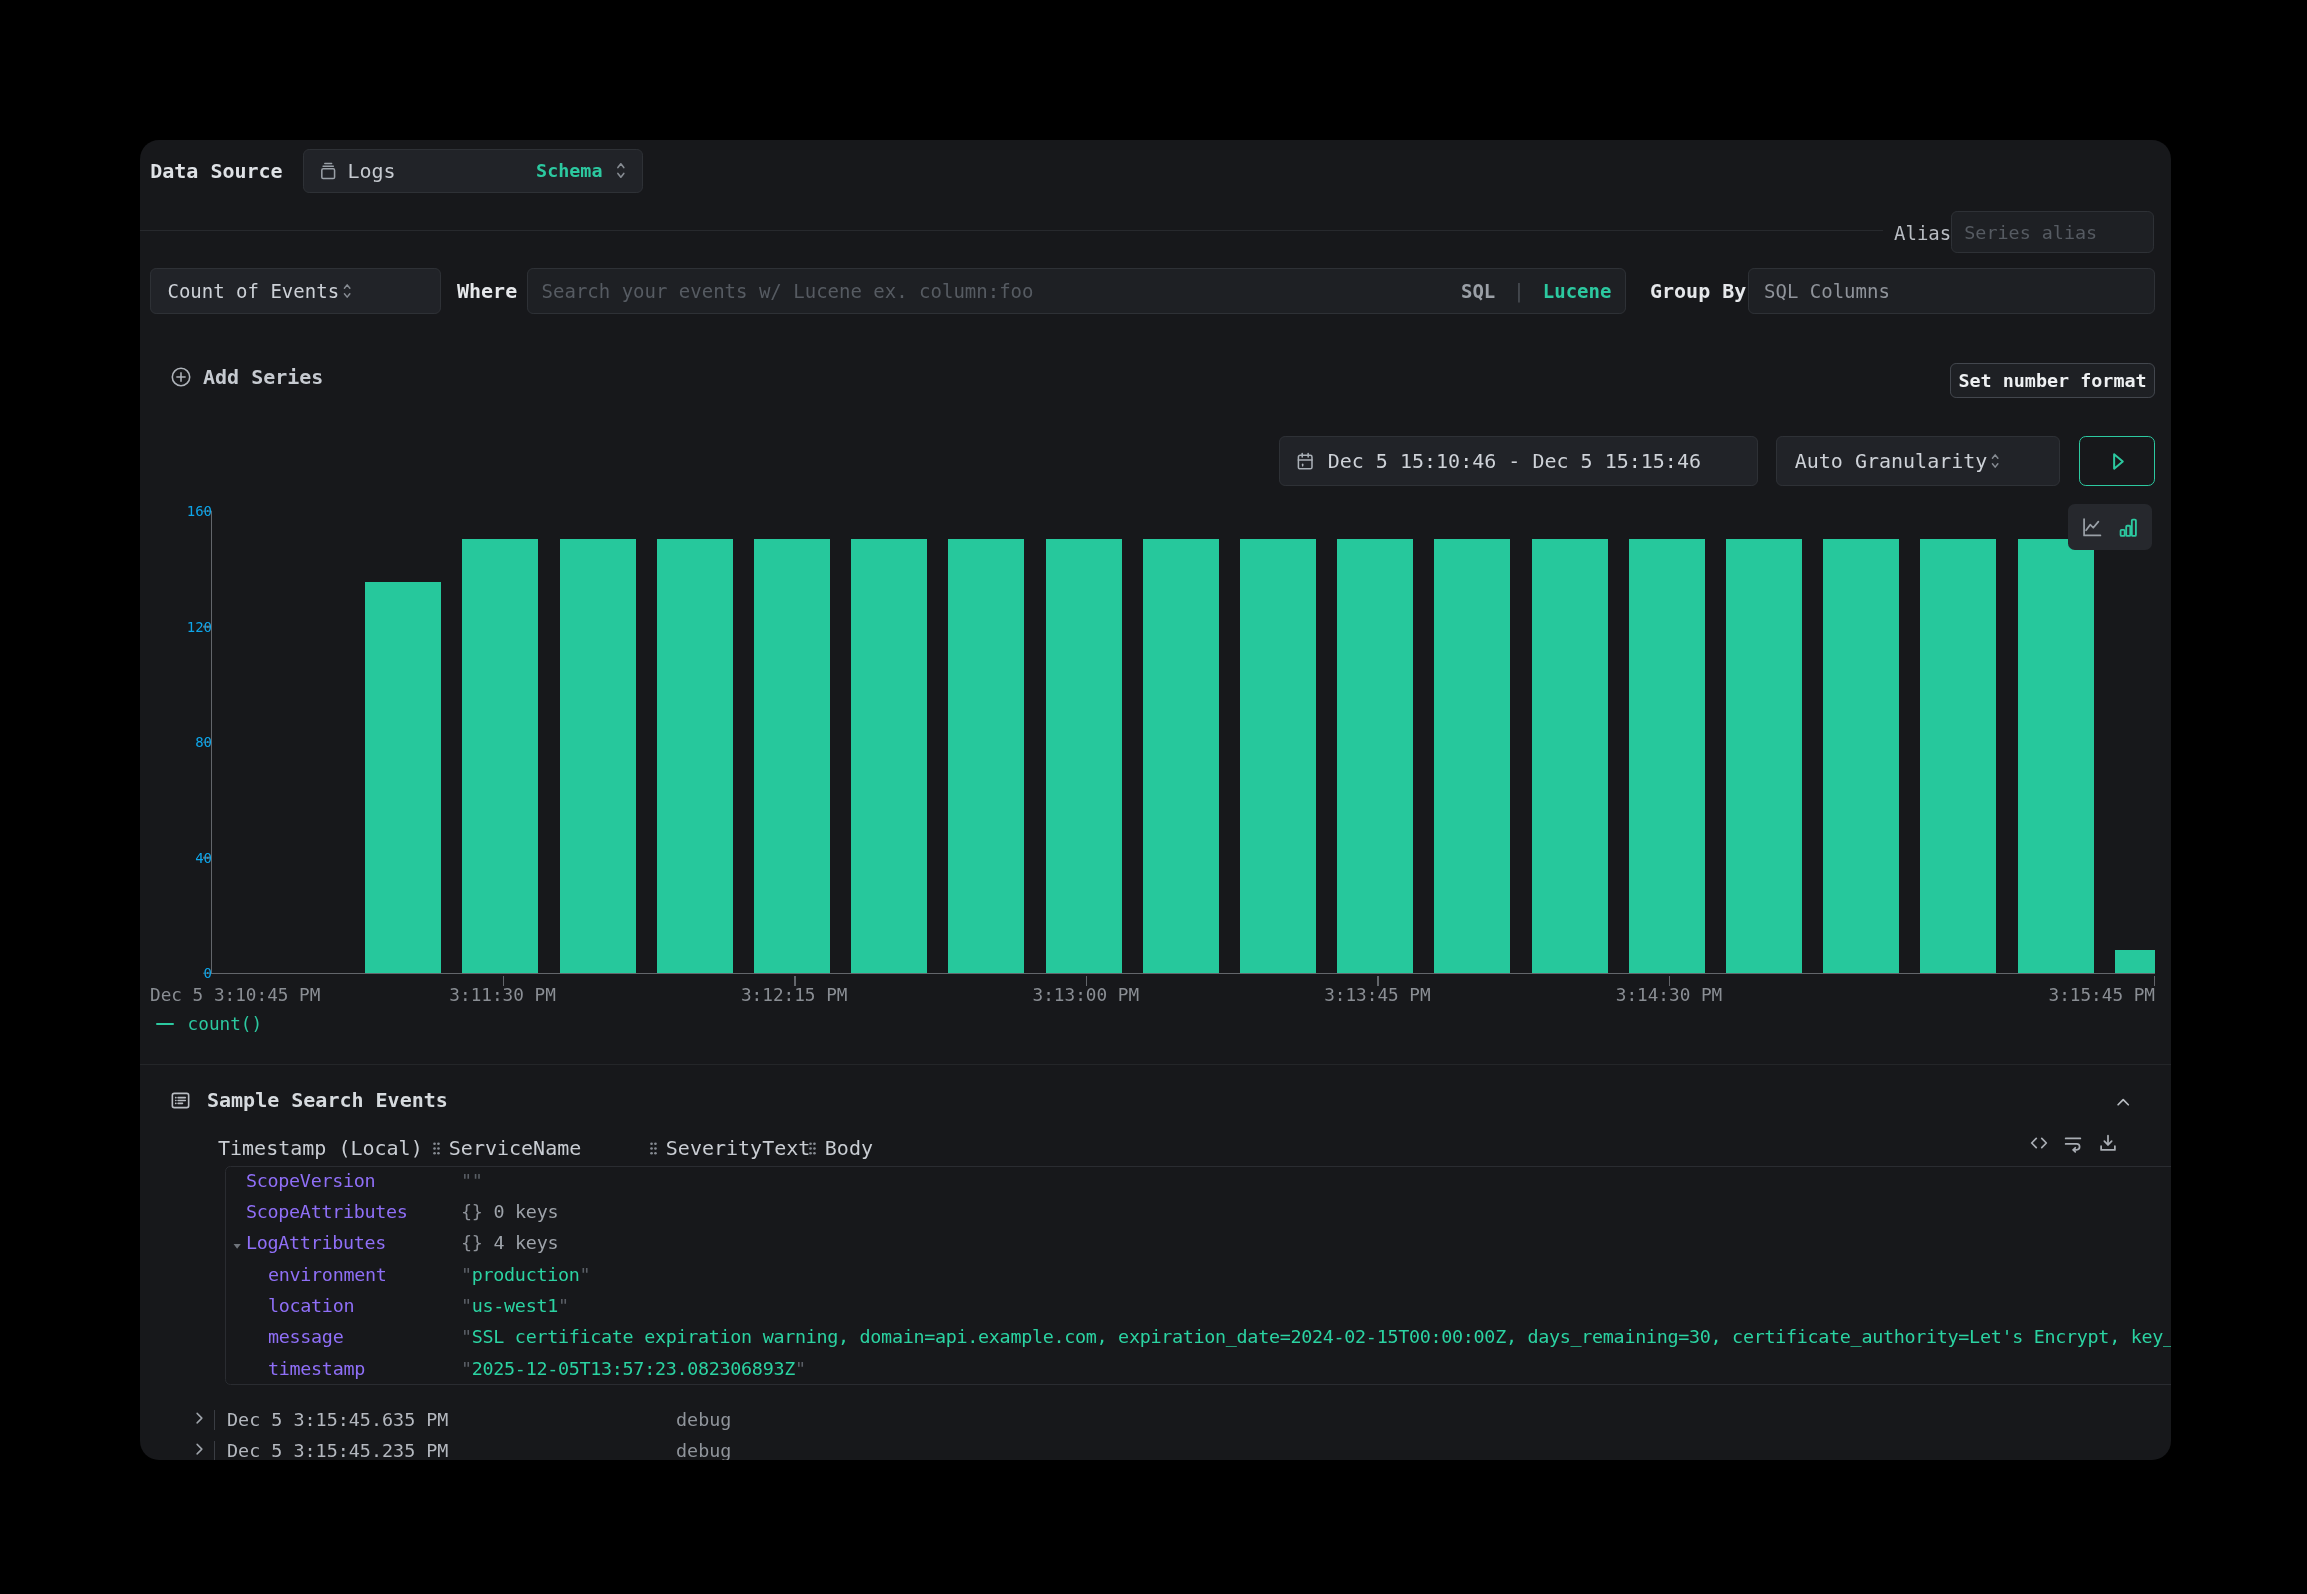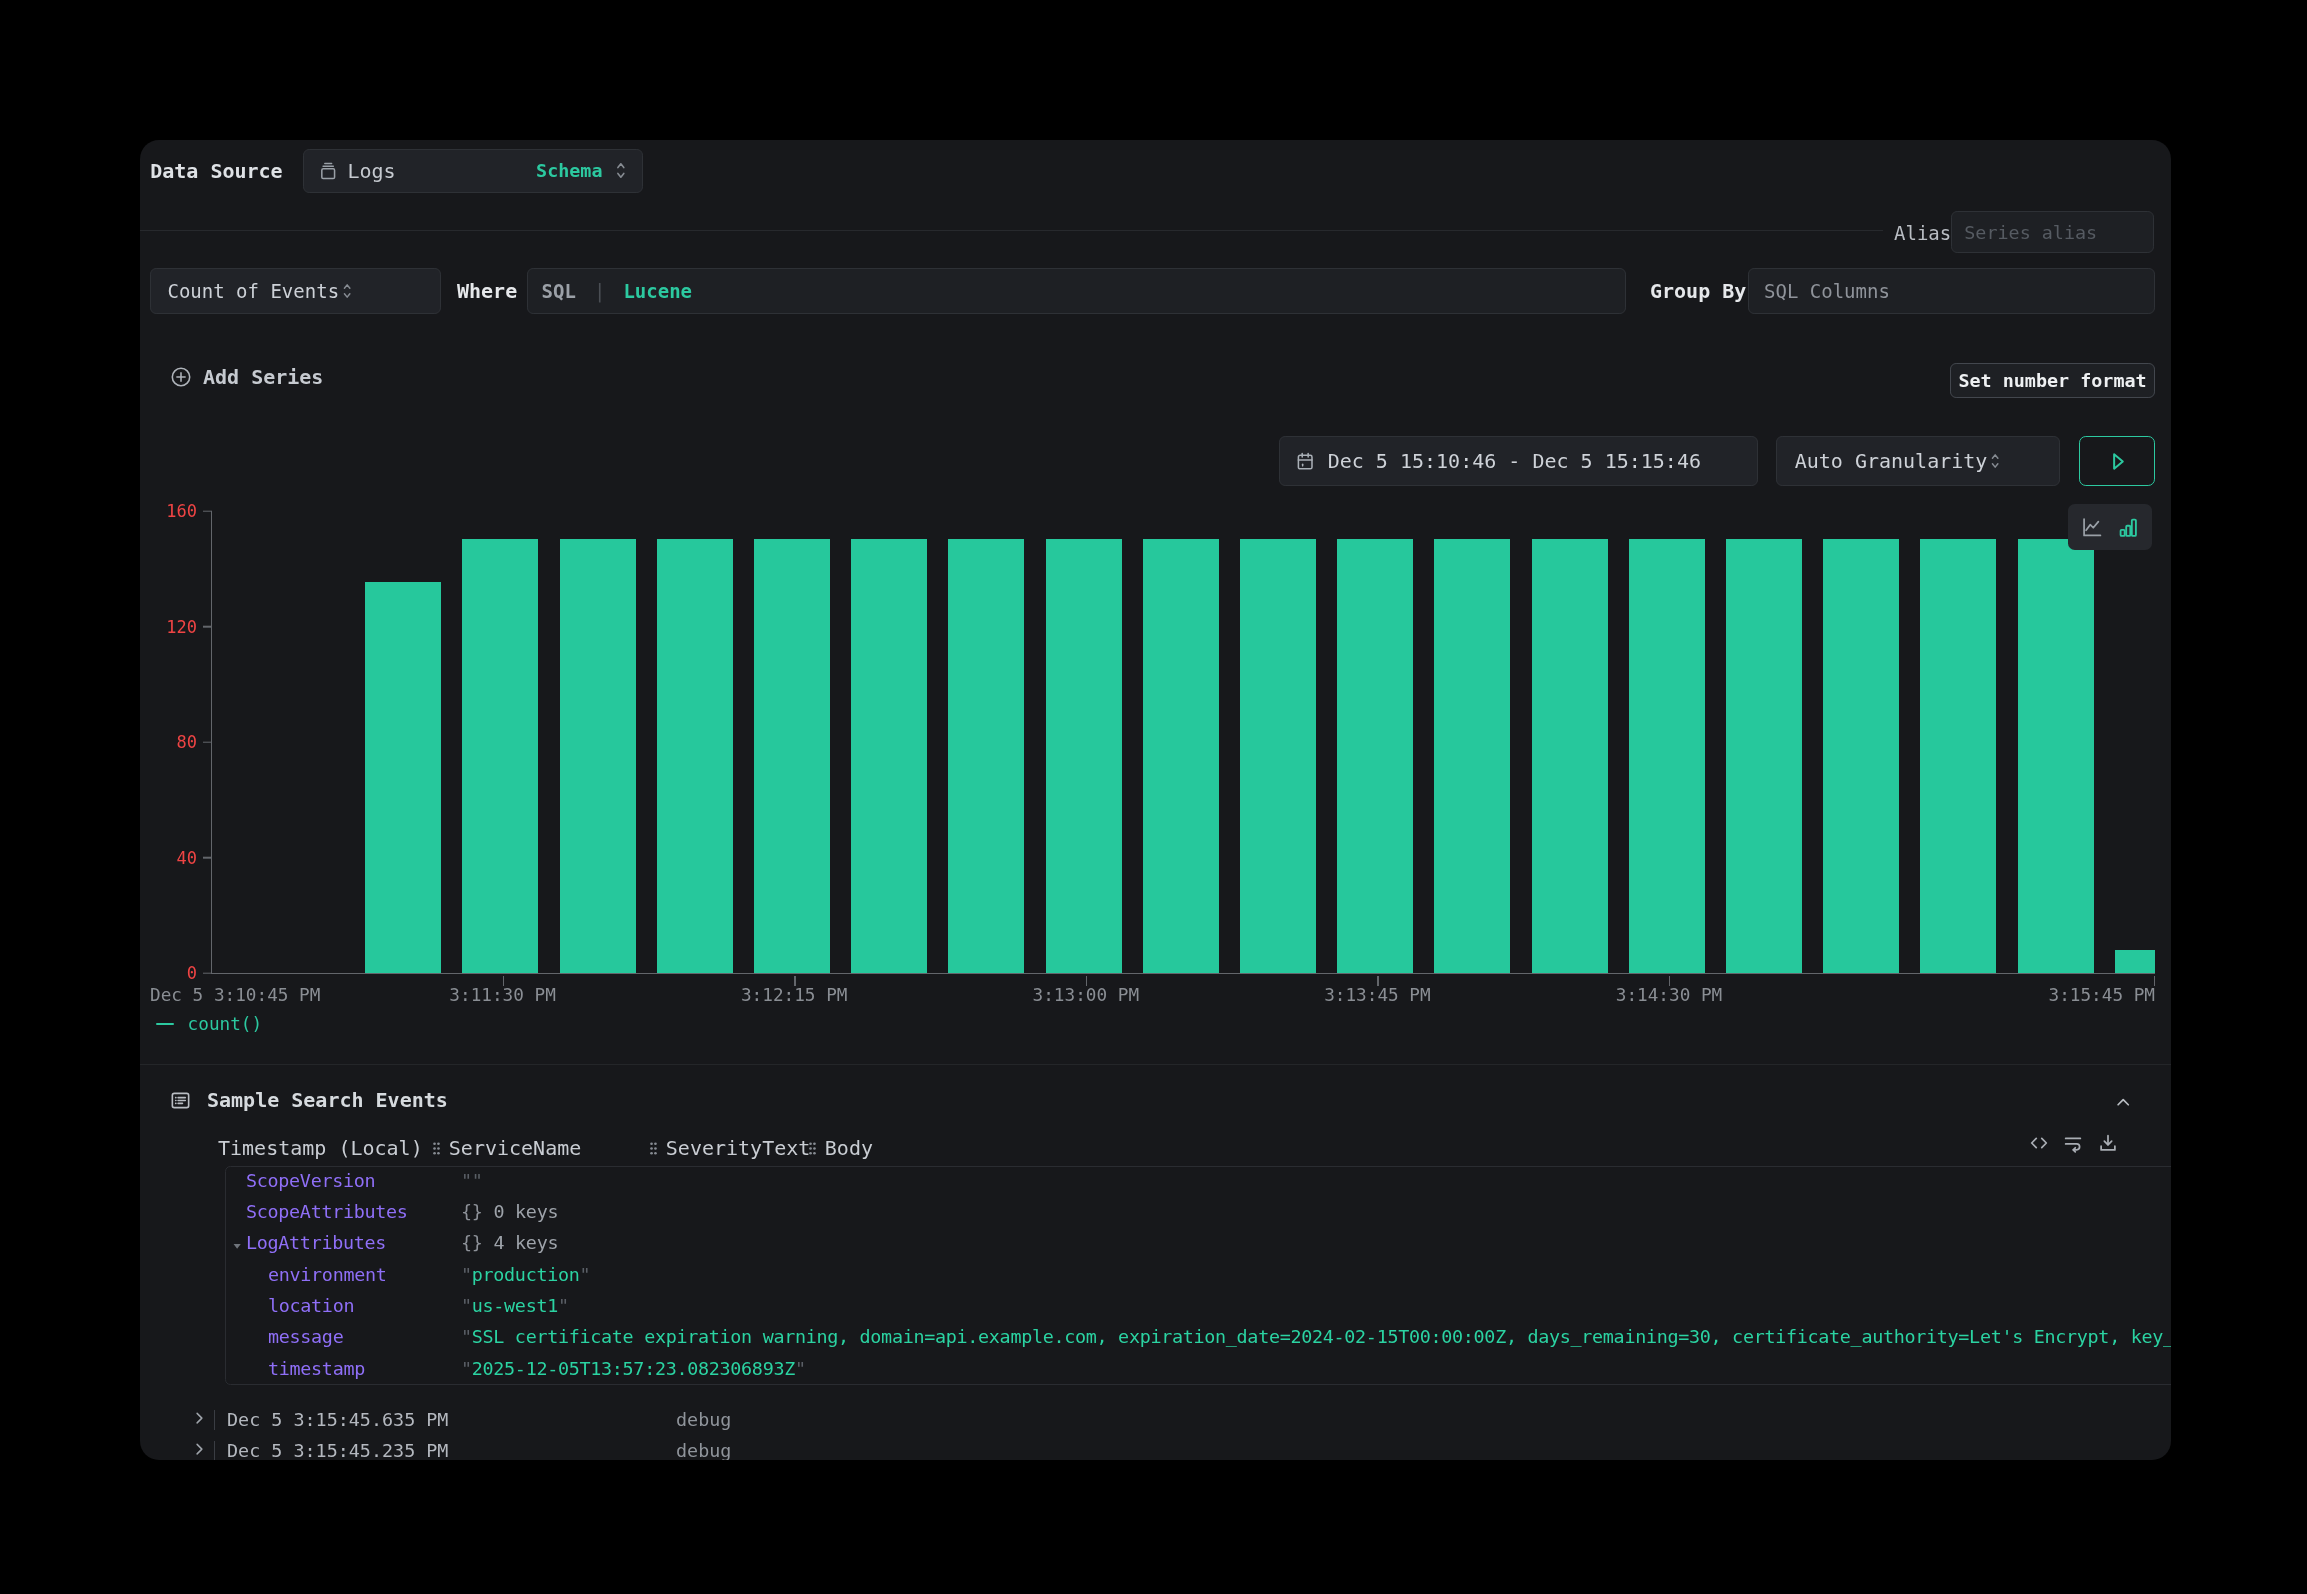--- a/index.html
+++ b/index.html
@@ -111,21 +111,21 @@
     background:transparent;cursor:pointer;
   }
 
   
   #plot{
     left:71px;top:371px;width:1944px;height:463px;
     border-left:1.4px solid var(--axis);border-bottom:1.4px solid var(--axis);
   }
   #bars{position:absolute;left:0;top:0;width:100%;height:100%;overflow:hidden;}
   .bar{position:absolute;bottom:0;background:var(--bar);}
-  .ylabel{position:absolute;right:100%;margin-right:15px;font-size:17px;color:#ef4444;transform:translateY(50%);line-height:1;}
+  .ylabel{position:absolute;right:100%;font-size:14px;color:#0ea5e9;transform:translateY(50%);line-height:1;}
   .ytick{position:absolute;right:100%;width:9.5px;height:1.4px;background:var(--axis);transform:translateY(0.7px);}
   #x-axis{left:71px;top:836px;width:1944px;height:11px;}
   .xtick{position:absolute;top:0;width:1.4px;height:9.5px;background:var(--axis);}
   #x-labels{left:71px;top:846px;width:1944px;height:22px;}
   .xlabel{position:absolute;top:0;font-size:17.7px;color:#8a8e94;white-space:nowrap;line-height:1.1;}
   .chart-toggle{
     left:1928px;top:364px;width:84px;height:46px;background:#26282d;border-radius:6.8px;
     display:flex;align-items:center;justify-content:center;gap:11px;
   }
   .ct-btn{cursor:pointer;display:flex;}
@@ -195,20 +195,21 @@
     <span class="agg-val">Count of Events</span>
     <span>
       <svg width="16.3" height="22" viewBox="0 0 24 30" fill="none" stroke="#868b92" stroke-width="2.2" stroke-linecap="round" stroke-linejoin="round">
         <polyline points="8,11 12,6 16,11"></polyline>
           <polyline points="8,19 12,24 16,19"></polyline>
       </svg>
     </span>
   </div>
   <span class="abs where-label">Where</span>
   <div class="abs search-box">
+    <input placeholder="Search your events w/ Lucene ex. column:foo" style="">
     <span class="lang-toggle">
       <span class="lang-sql">SQL</span>
       <span class="lang-sep">|</span>
       <span class="lang-lucene">Lucene</span>
     </span>
   </div>
   <span class="abs groupby-label">Group By</span>
   <input class="abs gb-input" placeholder="SQL Columns" style="">
 
   <div class="abs add-series">

